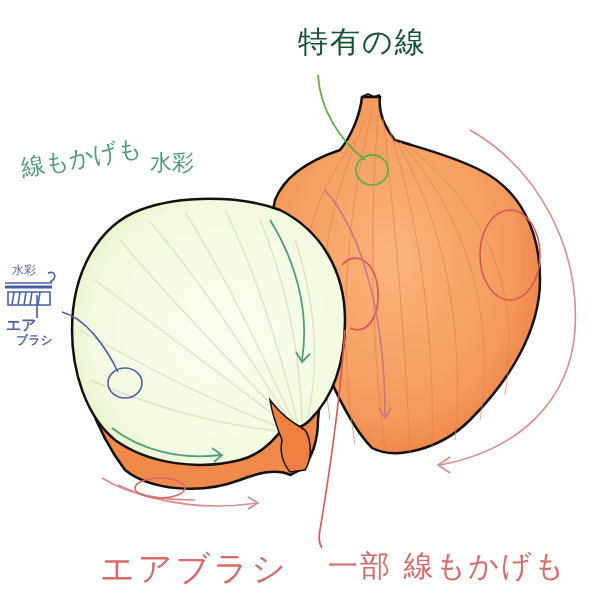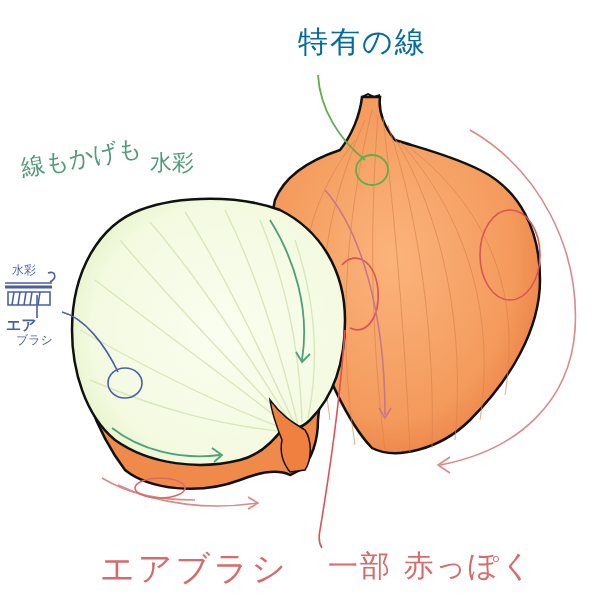--- a/index.html
+++ b/index.html
@@ -1,19 +1,19 @@
 <!DOCTYPE html>
 <html><head>
 <meta charset="utf-8">
 <style>
   html,body{margin:0;padding:0;background:#ffffff;}
   body{width:600px;height:600px;position:relative;overflow:hidden;font-family:"DejaVu Sans",sans-serif;}
   svg{position:absolute;left:0;top:0;}
   .lbl{position:absolute;white-space:nowrap;font-family:"DejaVu Sans",sans-serif;}
-  .green{color:#0369a1;text-align:center;}
+  .green{color:#14532d;text-align:center;}
   .teal{color:#4e9a7a;}
   .blue{color:#4a5fa8;}
   .red{color:#d96a6a;}
 </style>
 </head>
 <body>
 
 <svg width="600" height="600" viewBox="0 0 600 600">
   <defs>
     <radialGradient id="skinGrad" cx="0.45" cy="0.45" r="0.65">
@@ -108,17 +108,17 @@
 </svg>
 
 <div class="lbl green" style="left:298px;top:22px;font-size:30px;letter-spacing:2px;">特有の線</div>
 
 <div class="lbl teal" style="left:24px;top:152px;font-size:24px;transform:rotate(-10deg);transform-origin:left bottom;">線もかげも</div>
 
 <div class="lbl teal" style="left:150px;top:148px;font-size:22px;">水彩</div>
 
 <div class="lbl blue" style="left:12px;top:262px;font-size:12px;">水彩</div>
 <div class="lbl blue" style="left:6px;top:316px;font-size:15px;font-weight:bold;">エア</div>
-<div class="lbl blue" style="left:16px;top:332px;font-size:12px;">ブラシ</div>
+<div class="lbl blue" style="left:16px;top:332px;font-size:12px;font-weight:bold;">ブラシ</div>
 
 <div class="lbl red" style="left:100px;top:546px;font-size:34px;letter-spacing:3px;">エアブラシ</div>
 
-<div class="lbl red" style="left:328px;top:546px;font-size:30px;letter-spacing:2px;">一部 赤っぽく</div>
+<div class="lbl red" style="left:328px;top:546px;font-size:30px;letter-spacing:2px;">一部 線もかげも</div>
 
 </body></html>

